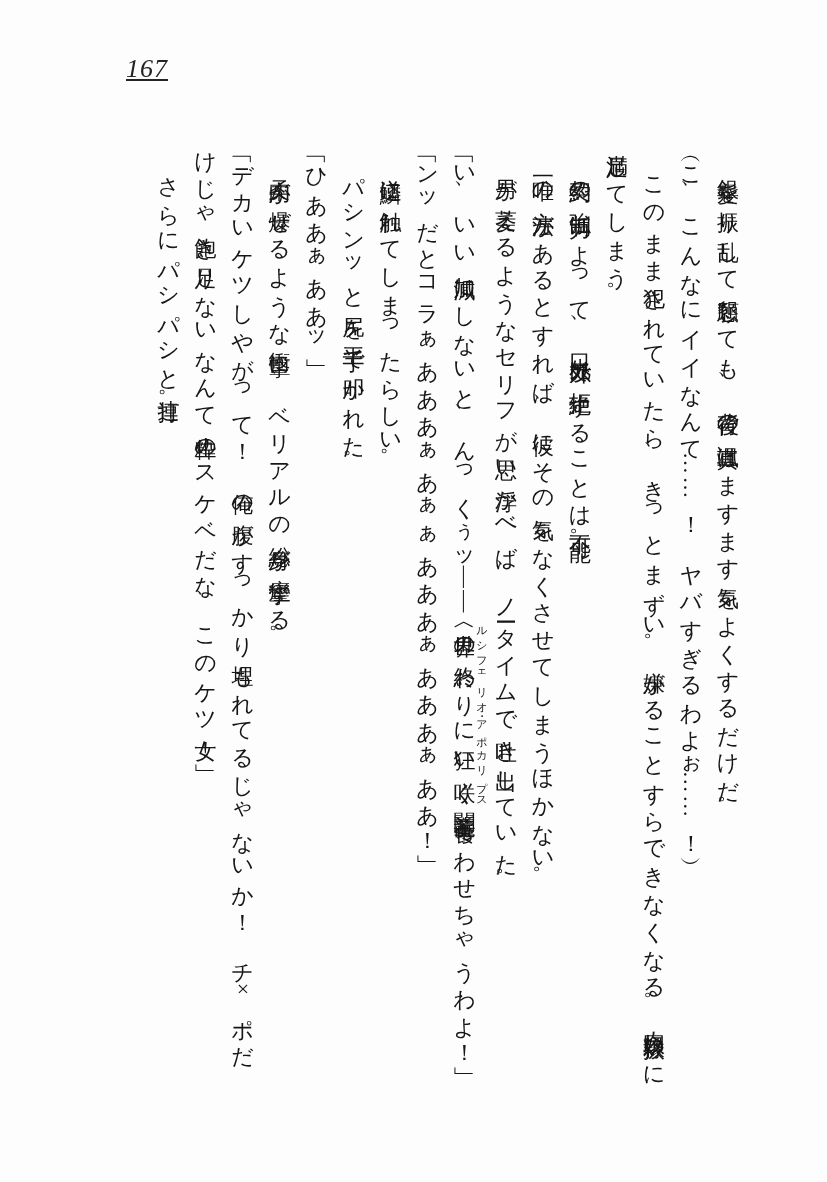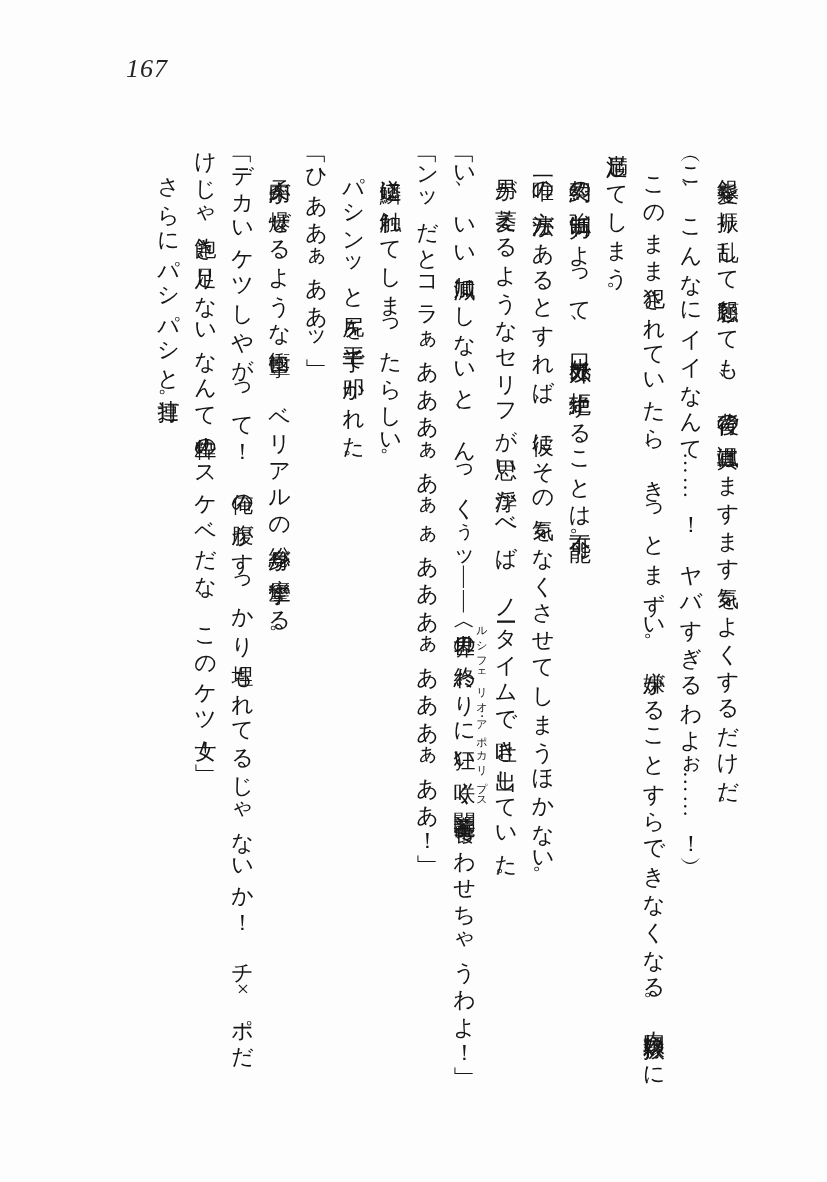--- a/index.html
+++ b/index.html
@@ -20,20 +20,21 @@
     overflow: hidden;
   }
   .page-number {
     position: absolute;
     top: 54px;
     left: 126px;
     font-size: 26px;
     font-style: italic;
     color: #242424;
     letter-spacing: 1px;
+    text-decoration: underline;
   }
   .text-body {
     position: absolute;
     top: 137px;
     right: 80px;
     height: 944px;
     writing-mode: vertical-rl;
     text-orientation: mixed;
     font-size: 22px;
     line-height: 37px;

